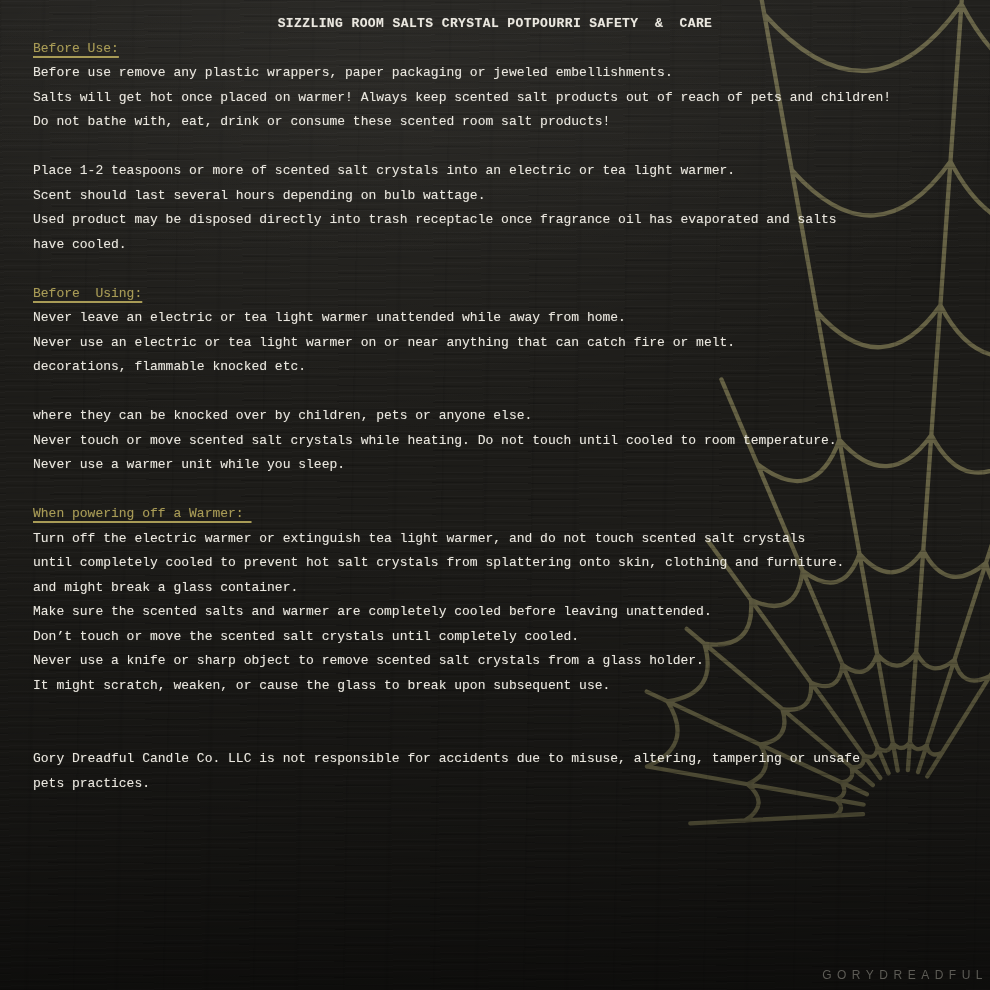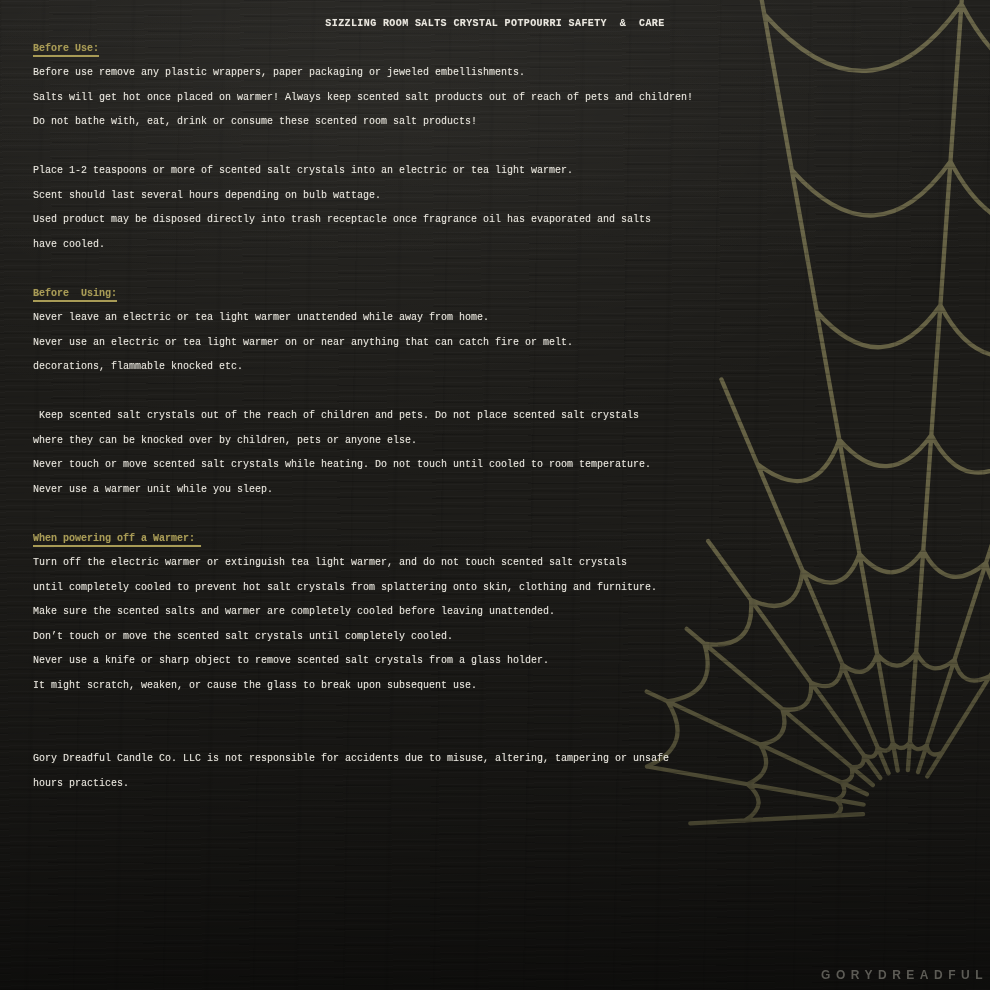--- a/index.html
+++ b/index.html
@@ -22,45 +22,44 @@
       repeating-linear-gradient(91deg, rgba(0,0,0,0.10) 0px, transparent 3px, transparent 40px, rgba(0,0,0,0.08) 44px, transparent 47px, transparent 90px);
   }
   .web-layer{
     position:absolute;inset:0;z-index:1;pointer-events:none;
     -webkit-mask-image:linear-gradient(to bottom,#000 0%,#000 82%,rgba(0,0,0,0.30) 93%,transparent 99%);
             mask-image:linear-gradient(to bottom,#000 0%,#000 82%,rgba(0,0,0,0.30) 93%,transparent 99%);
   }
   .content{
     position:absolute;inset:0;z-index:3;
     color:var(--text);
-    font-size:10px;
+    font-size:13px;
   }
   .title{
     height:24.5px;line-height:24.5px;margin-top:12px;
     text-align:center;font-weight:bold;letter-spacing:0.4px;white-space:pre;
     text-shadow:0 0 1px rgba(234,231,223,0.35);
   }
   .line{
     height:24.5px;line-height:24.5px;padding-left:33px;white-space:pre;
     text-shadow:0 0 1px rgba(234,231,223,0.30);
   }
   .heading{
     color:var(--heading);
     text-decoration:underline;
     text-underline-offset:4px;
     text-decoration-thickness:1.5px;
     text-shadow:0 0 1px rgba(168,155,86,0.35);
-    font-weight:bold;
   }
   .gap{height:24.5px;}
   .gap2{height:49px;}
   .watermark{
     position:absolute;right:2px;bottom:8px;z-index:3;
     font-family:"Liberation Sans",sans-serif;
-    font-size:12px;font-weight:700;letter-spacing:5.5px;
+    font-size:12px;font-weight:400;letter-spacing:5.5px;
     color:var(--watermark);
   }
 </style>
 </head>
 <body>
 
 <div class="web-layer">
   <svg width="990" height="990" viewBox="0 0 990 990">
     <path id="web-path" fill="none" stroke-linecap="round" stroke-width="4.3" opacity="0.88" d="M927.3 776.4L1567.4 -248.1M918.0 772.1L1291.3 -376.8M907.9 770.1L992.2 -435.0M897.7 770.6L687.9 -419.0M888.6 773.3L721.4 379.4M880.3 778.0L708.1 541.0M872.8 785.0L686.7 628.8M866.9 794.3L646.7 691.6M863.6 804.7L647.0 766.5M863.1 814.2L690.3 823.3M942.1 752.6Q929.8 758.7 926.6 745.4Q916.2 754.3 909.9 742.2Q901.9 753.3 892.8 743.1Q888.3 755.6 877.6 747.6Q876.0 760.8 863.9 755.4Q864.9 769.0 851.4 767.0Q855.4 780.4 841.6 782.4Q848.9 794.3 836.1 799.8Q846.3 808.4 835.1 815.7M989.8 676.3Q961.8 690.2 954.4 659.8Q930.6 680.1 916.2 652.4Q898.0 677.8 877.2 654.4Q866.8 683.1 842.5 664.7Q838.8 695.0 811.0 682.6Q813.3 713.7 782.4 709.2Q791.6 739.8 760.0 744.4Q776.8 771.6 747.4 784.2Q770.9 803.8 745.2 820.4M1043.8 589.8Q998.0 612.5 986.0 562.8Q947.0 596.0 923.3 550.6Q893.5 592.2 859.5 554.0Q842.5 601.0 802.6 570.8Q796.6 620.5 751.0 600.0Q754.9 651.0 704.3 643.6Q719.4 693.8 667.5 701.3Q695.1 745.8 647.0 766.5M1105.3 491.4Q1039.2 524.2 1021.8 452.5Q965.6 500.3 931.4 434.9Q888.4 494.9 839.4 439.7Q814.8 507.6 757.3 464.0M1174.2 381.2Q1085.3 425.3 1062.0 328.9Q986.4 393.1 940.4 305.2Q882.7 385.9 816.8 311.7M1250.5 259.1Q1136.5 315.6 1106.5 191.9Q1009.5 274.4 950.5 161.6Q876.3 265.1 791.8 169.9M1334.2 125.1Q1192.5 195.3 1155.3 41.6Q1034.8 144.1 961.5 4.0Q869.4 132.5 764.3 14.3M1427.0 -23.3Q1254.7 62.1 1209.4 -124.8Q1062.9 -0.2 973.7 -170.6Q861.7 -14.3 734.0 -158.0M1527.7 -184.5Q1322.1 -82.5 1268.1 -305.5Q1093.3 -156.9 987.0 -360.1Q853.3 -173.6 701.0 -345.1" stroke="#6f6b4a"></path>
   </svg>
@@ -79,31 +78,31 @@
       <div class="line">Place 1-2 teaspoons or more of scented salt crystals into an electric or tea light warmer.</div>
       <div class="line">Scent should last several hours depending on bulb wattage.</div>
       <div class="line">Used product may be disposed directly into trash receptacle once fragrance oil has evaporated and salts</div>
       <div class="line">have cooled.</div>
       <div class="line gap"></div>
       <div class="line heading">Before  Using:</div>
       <div class="line">Never leave an electric or tea light warmer unattended while away from home.</div>
       <div class="line">Never use an electric or tea light warmer on or near anything that can catch fire or melt.</div>
       <div class="line">decorations, flammable knocked etc.</div>
       <div class="line gap"></div>
-      <div class="line"> Keep scented salt crystals out of the reach of children and pets. Do not place scented salt crystals</div>
       <div class="line">where they can be knocked over by children, pets or anyone else.</div>
       <div class="line">Never touch or move scented salt crystals while heating. Do not touch until cooled to room temperature.</div>
       <div class="line">Never use a warmer unit while you sleep.</div>
       <div class="line gap"></div>
       <div class="line heading">When powering off a Warmer: </div>
       <div class="line">Turn off the electric warmer or extinguish tea light warmer, and do not touch scented salt crystals</div>
       <div class="line">until completely cooled to prevent hot salt crystals from splattering onto skin, clothing and furniture.</div>
+      <div class="line">and might break a glass container.</div>
       <div class="line">Make sure the scented salts and warmer are completely cooled before leaving unattended.</div>
       <div class="line">Don’t touch or move the scented salt crystals until completely cooled.</div>
       <div class="line">Never use a knife or sharp object to remove scented salt crystals from a glass holder.</div>
       <div class="line">It might scratch, weaken, or cause the glass to break upon subsequent use.</div>
       <div class="line gap2"></div>
       <div class="line">Gory Dreadful Candle Co. LLC is not responsible for accidents due to misuse, altering, tampering or unsafe</div>
-      <div class="line">hours practices.</div>
+      <div class="line">pets practices.</div>
     </div>
 </div>
 
 <div class="watermark">GORYDREADFUL</div>
 
 </body></html>

